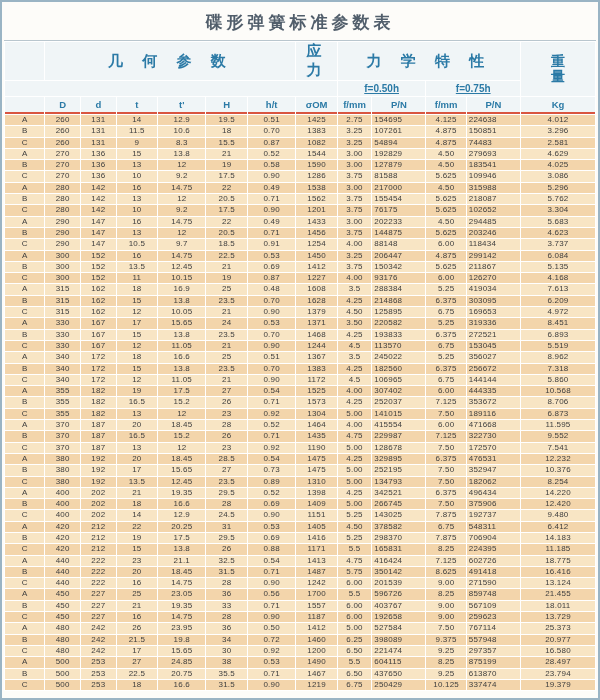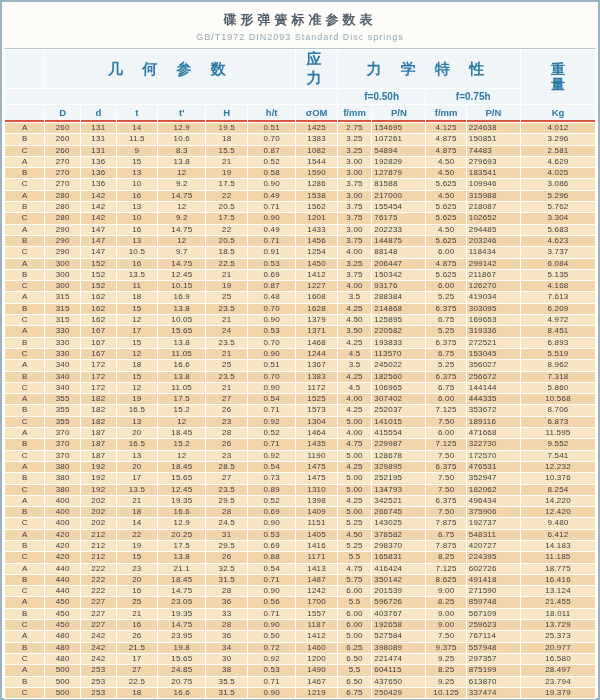--- a/index.html
+++ b/index.html
@@ -1,43 +1,42 @@
 <!DOCTYPE html>
 <html><head>
 <meta charset="utf-8">
 <style>
   html,body{margin:0;padding:0;}
   body{width:600px;height:700px;background:#ffffff;font-family:"Liberation Sans",sans-serif;overflow:hidden;}
   .page{box-sizing:border-box;width:600px;height:700px;border:2px solid #9ab4c4;background:#fdfcf9;}
   .title-block{text-align:center;padding-top:9px;}
-  .main-title{font-family:"DejaVu Serif",serif;font-size:13px;font-weight:bold;color:#515e6b;letter-spacing:4px;}
+  .main-title{font-family:"DejaVu Serif",serif;font-size:17px;font-weight:bold;color:#515e6b;letter-spacing:4px;}
   .sub-title{font-size:9px;color:#93a7b6;margin-top:3px;letter-spacing:1px;}
   .table-wrap{margin:6px 2px 0 2px;border-top:1px solid #b9c6ce;}
   table{width:100%;table-layout:fixed;border-collapse:separate;border-spacing:1px;background:#ffffff;}
   col.c-ser{width:6.8%} col.c-D{width:6.0%} col.c-d{width:6.0%} col.c-t{width:7.0%}
   col.c-tp{width:8.2%} col.c-H{width:7.0%} col.c-ht{width:8.2%} col.c-sg{width:7.0%}
   col.c-f1{width:5.8%} col.c-P1{width:9.2%} col.c-f2{width:6.8%} col.c-P2{width:9.2%} col.c-kg{width:12.8%}
   thead td{background:#f0f5f7;color:#2b7aa6;text-align:center;vertical-align:middle;padding:0;}
   .grp{font-family:"DejaVu Sans",sans-serif;font-size:15px;font-weight:bold;letter-spacing:7px;height:24px;}
   .grp-stress{letter-spacing:5px;margin-top:28px;}
   .weight-cell{font-size:14px;font-weight:bold;line-height:15px;letter-spacing:0;}
-  .subrow td{font-size:10px;font-weight:bold;height:15px;}
+  .subrow td{font-size:10px;font-weight:bold;height:15px;text-decoration:underline;}
   .colrow td{font-size:9.5px;font-weight:bold;height:15px;border-bottom:2px solid #d95540;}
   tbody td{font-size:8px;color:#3e3e3e;text-align:center;height:10.3px;line-height:10.3px;padding:0;white-space:nowrap;overflow:hidden;letter-spacing:0.2px;}
   tbody tr:nth-child(odd) td{background:#f3d5ab;}
   tbody tr:nth-child(even) td{background:#f8e5c4;}
   tbody td.al{text-align:left;padding-left:2px;}
 </style>
 </head>
 <body>
 
 <div class="page">
   <div class="title-block">
     <div class="main-title">碟形弹簧标准参数表</div>
-    <div class="sub-title">GB/T1972   DIN2093   Standard   Disc springs</div>
   </div>
 
   <div class="table-wrap">
     <table>
       <colgroup>
         <col class="c-ser">
           <col class="c-D">
           <col class="c-d">
           <col class="c-t">
           <col class="c-tp">
@@ -643,21 +642,21 @@
             <td>420</td>
             <td>212</td>
             <td>19</td>
             <td>17.5</td>
             <td>29.5</td>
             <td>0.69</td>
             <td>1416</td>
             <td>5.25</td>
             <td class="al">298370</td>
             <td>7.875</td>
-            <td class="al">420727</td>
+            <td class="al">706904</td>
             <td>14.183</td>
           </tr>
           <tr>
             <td>C</td>
             <td>420</td>
             <td>212</td>
             <td>15</td>
             <td>13.8</td>
             <td>26</td>
             <td>0.88</td>

